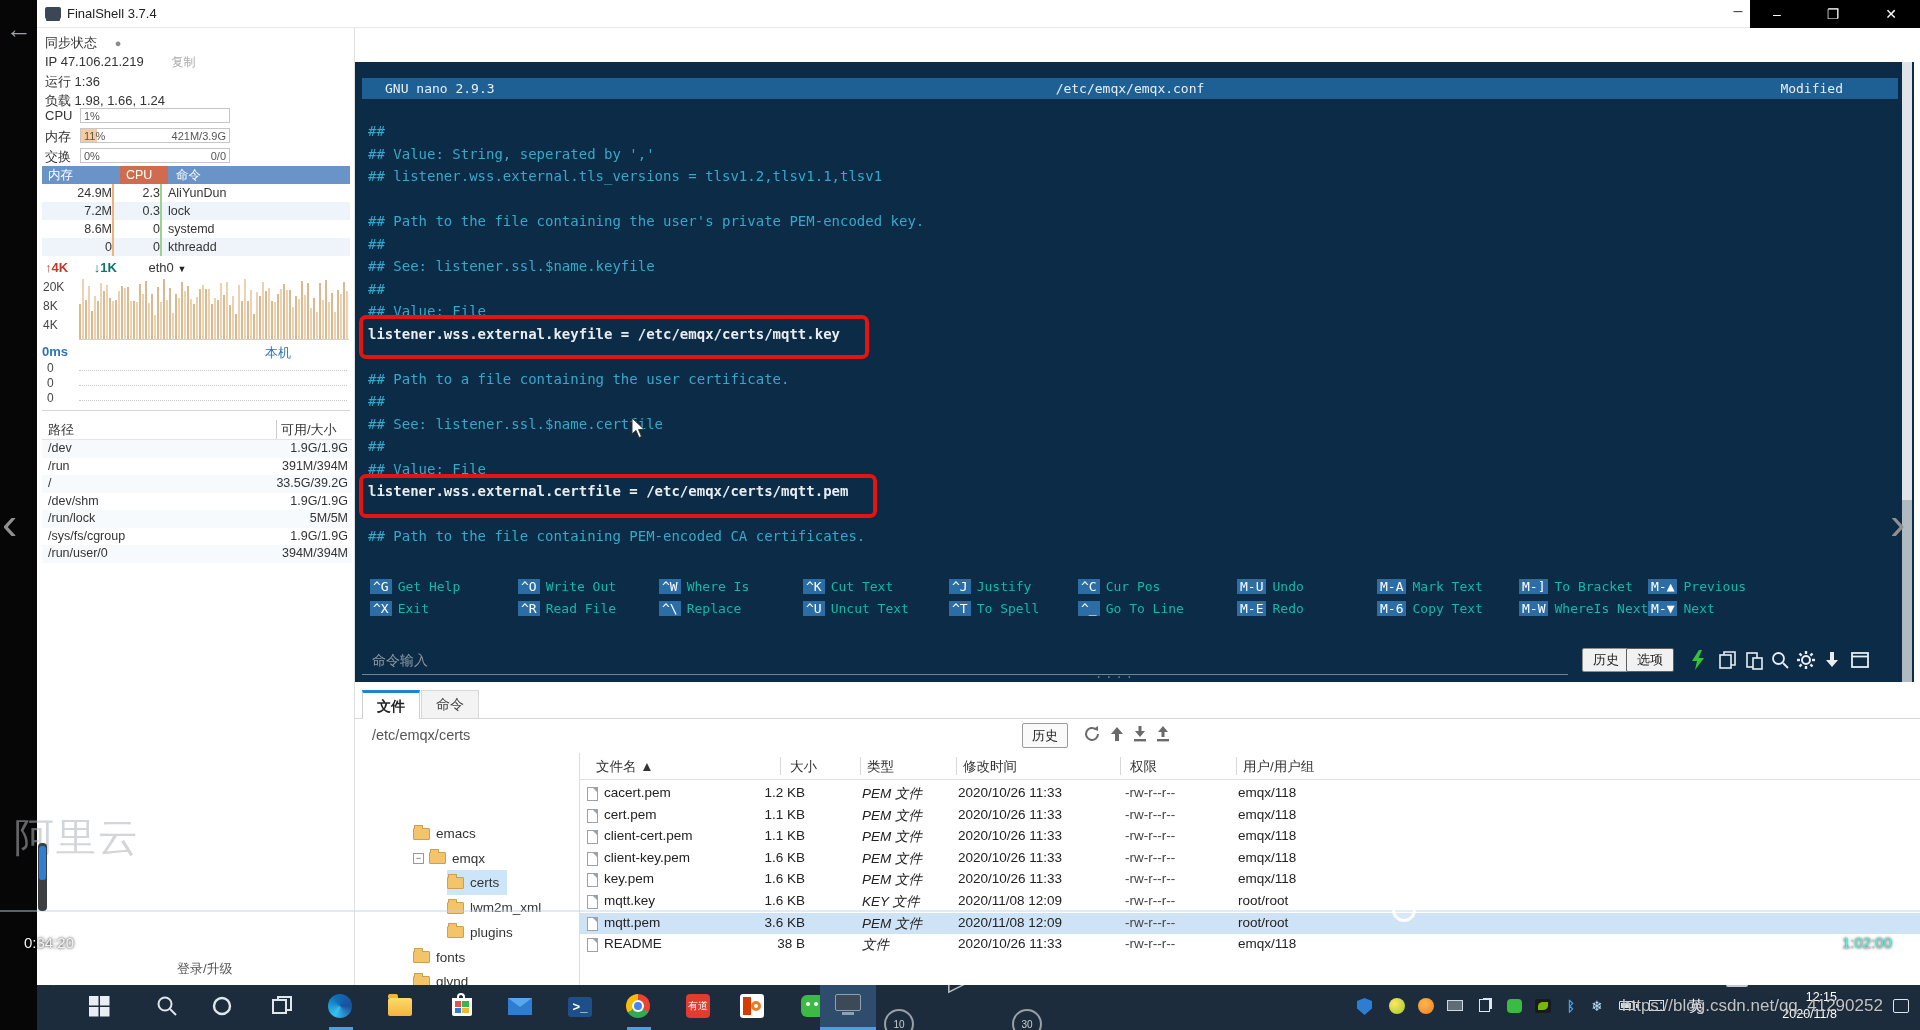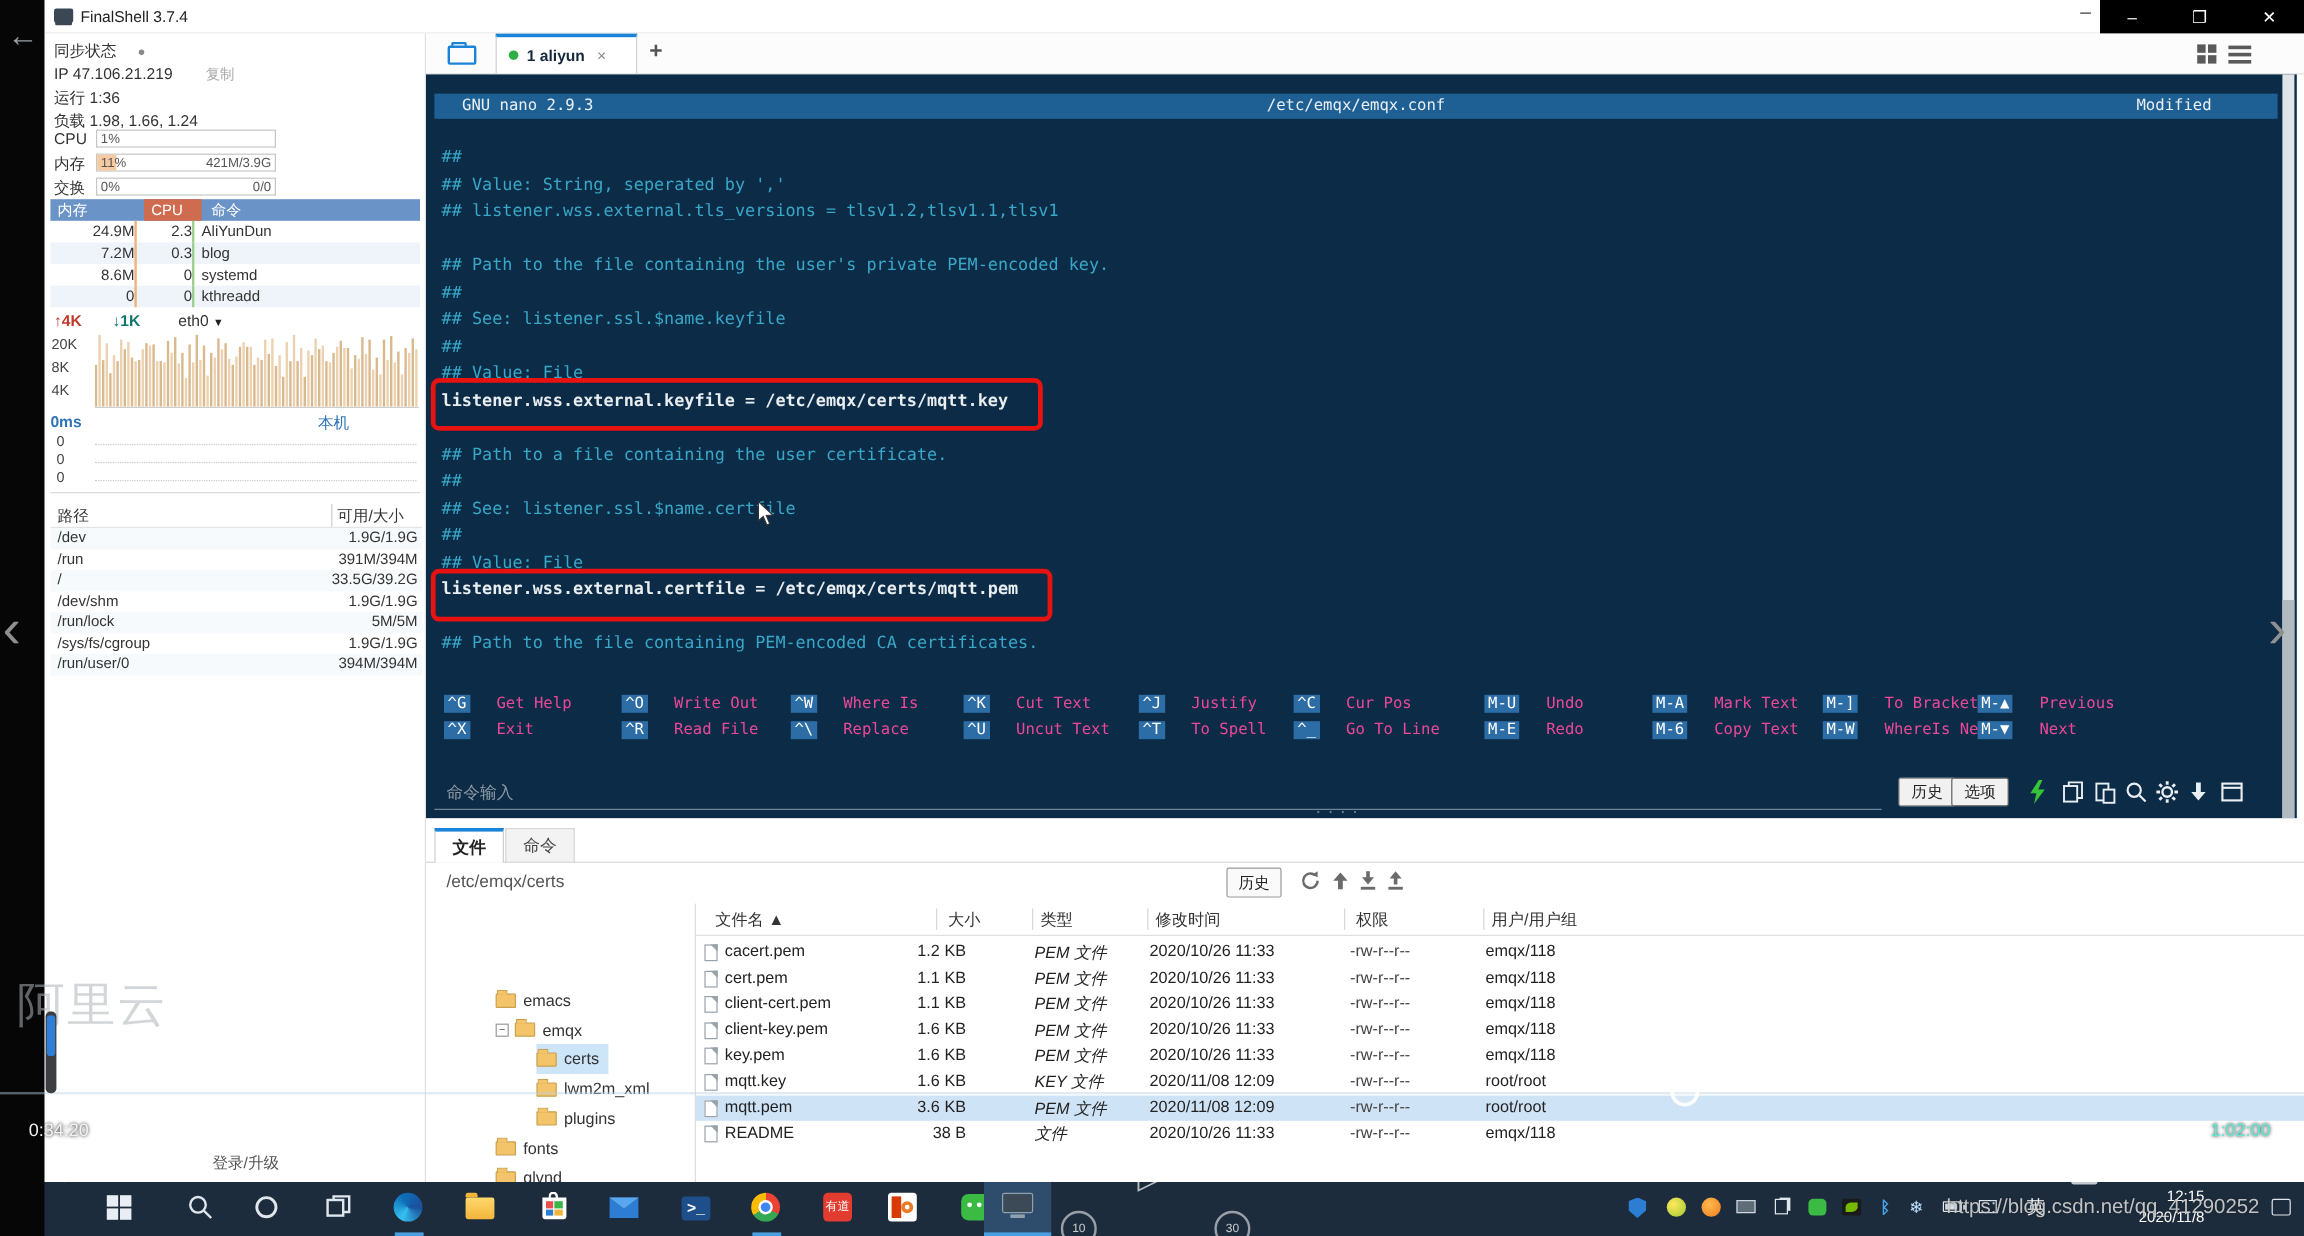--- a/index.html
+++ b/index.html
@@ -97,21 +97,21 @@
   .tl { height:22.5px; line-height:22.5px; font-size:14px; color:#39a7c8; white-space:pre;}
   .tl.white { color:#e8edf0; font-weight:bold;}
   .redbox { position:absolute; border:4px solid #e61310; border-radius:7px; z-index:5;}
   #rb1 { left:4px; top:253px; width:510px; height:44px;}
   #rb2 { left:4px; top:412px; width:518px; height:44px;}
   #mouse-ptr { position:absolute; left:276px; top:356px; z-index:6;}
   #shorts { position:absolute; left:15px; top:516px; right:10px; font-size:13px;}
   .srow { display:flex; height:22px; line-height:17px; }
   .scell { white-space:nowrap; }
   .scell b { background:#2d6da6; color:#fff; font-weight:normal; padding:0 3px; }
-  .scell span { color:#ec4899; margin-left:22px;}
+  .scell span { color:#14b8a6; margin-left:6px;}
   #cmdrow { position:absolute; left:7px; top:586px; right:16px; height:28px;}
   #cmd-ph { position:absolute; left:10px; top:4px; color:#8f9aa3; font-size:14px; font-family:"Liberation Sans","DejaVu Sans",sans-serif;}
   #cmd-ul { position:absolute; left:0; right:330px; top:26px; border-top:1px solid rgba(190,205,215,.55);}
   .tbtn { position:absolute; top:0; width:48px; height:24px; background:#f1f1f1; border:1px solid #8f8f8f; border-radius:2px; font-size:13px; color:#222; text-align:center; line-height:22px; font-family:"Liberation Sans","DejaVu Sans",sans-serif;}
   #btn-hist { right:268px;} #btn-opt { right:224px; border-color:#5f5f5f;font-family:Liberation Serif, serif;}
   .ticon { position:absolute; top:2px; width:22px; height:20px; }
   #splitter { position:absolute; left:740px; top:608px; color:#6b7f90; letter-spacing:3px; font-size:12px;}
   #term-sb { position:absolute; right:2px; top:0; width:10px; height:620px; background:#dfe4e8;}
   #term-sb .thumb { position:absolute; left:0; width:10px; top:438px; height:182px; background:#b2bac1;}
 
@@ -209,21 +209,21 @@
             <span class="c3">命令</span>
           </div>
           <div class="pr">
             <span class="c1">24.9M</span>
             <span class="c2">2.3</span>
             <span class="c3">AliYunDun</span>
           </div>
           <div class="pr">
             <span class="c1">7.2M</span>
             <span class="c2">0.3</span>
-            <span class="c3">blog</span>
+            <span class="c3">lock</span>
           </div>
           <div class="pr">
             <span class="c1">8.6M</span>
             <span class="c2">0</span>
             <span class="c3">systemd</span>
           </div>
           <div class="pr">
             <span class="c1">0</span>
             <span class="c2">0</span>
             <span class="c3">kthreadd</span>
@@ -371,42 +371,20 @@
           </div>
           <div class="dr">
             <span class="p">/run/user/0</span>
             <span class="v">394M/394M</span>
           </div>
         </div>
       <div id="login">登录/升级</div>
     </div>
 
     <div id="main" class="abs">
-      <div id="tabbar">
-        <div id="folder-btn">
-            <div class="bfolder"></div>
-          </div>
-        <div id="tab1">
-          <span class="dot"></span>
-          <span class="lbl">1 aliyun</span>
-          <span class="x">×</span>
-        </div>
-        <div id="tab-plus">+</div>
-        <div id="grid-ic">
-            <span></span>
-            <span></span>
-            <span></span>
-            <span></span>
-          </div>
-        <div id="list-ic">
-            <span></span>
-            <span></span>
-            <span></span>
-          </div>
-      </div>
 
       <div id="term">
         <div id="nanobar">
           <span class="l">GNU nano 2.9.3</span>
           <span class="c">/etc/emqx/emqx.conf</span>
           <span class="r">Modified</span>
         </div>
         <div id="nano-lines">
             <div class="tl">##</div>
             <div class="tl">## Value: String, seperated by ','</div>

